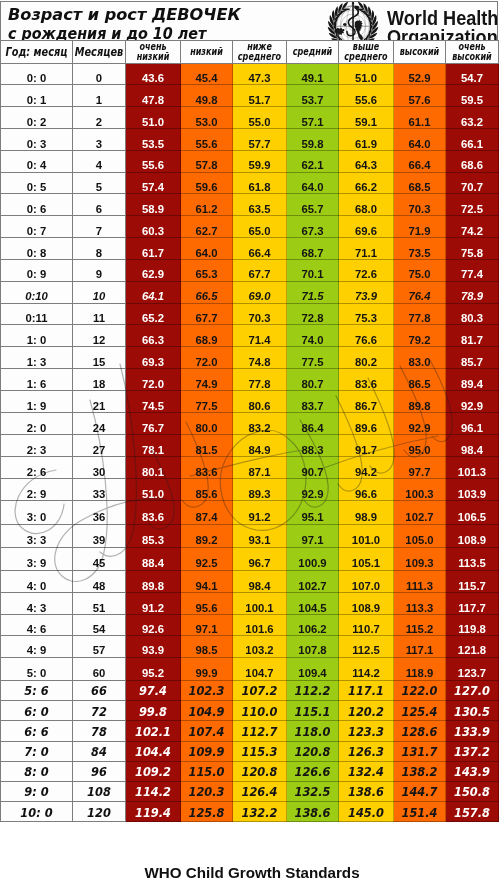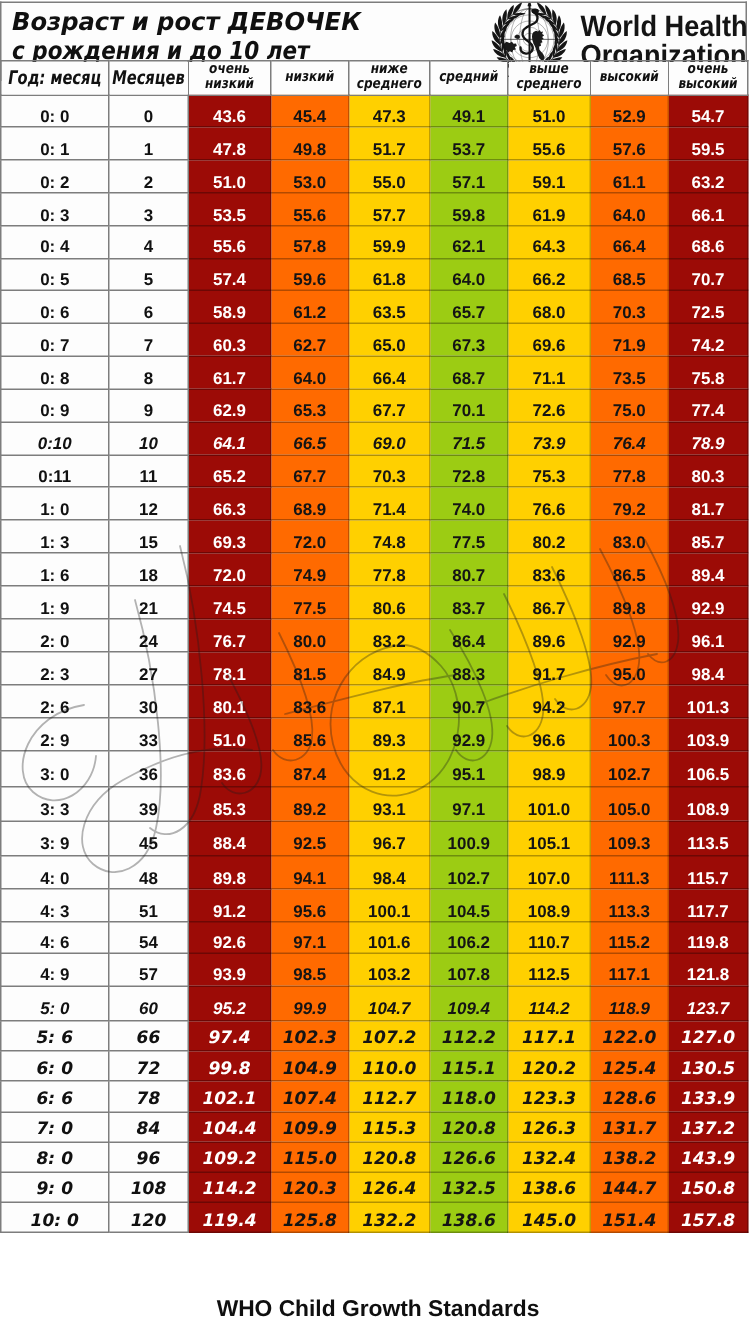--- a/index.html
+++ b/index.html
@@ -513,21 +513,21 @@
           <td class="age"><span>4: 9</span></td>
           <td class="mon"><span>57</span></td>
           <td class="v c0"><span>93.9</span></td>
           <td class="v c1"><span>98.5</span></td>
           <td class="v c2"><span>103.2</span></td>
           <td class="v c3"><span>107.8</span></td>
           <td class="v c4"><span>112.5</span></td>
           <td class="v c5"><span>117.1</span></td>
           <td class="v c6"><span>121.8</span></td>
         </tr>
-        <tr class="drow" style="height: 23.6px; font-style: italic;">
+        <tr class="drow" style="height: 23.6px;">
           <td class="age"><span>5: 0</span></td>
           <td class="mon"><span>60</span></td>
           <td class="v c0"><span>95.2</span></td>
           <td class="v c1"><span>99.9</span></td>
           <td class="v c2"><span>104.7</span></td>
           <td class="v c3"><span>109.4</span></td>
           <td class="v c4"><span>114.2</span></td>
           <td class="v c5"><span>118.9</span></td>
           <td class="v c6"><span>123.7</span></td>
         </tr>

